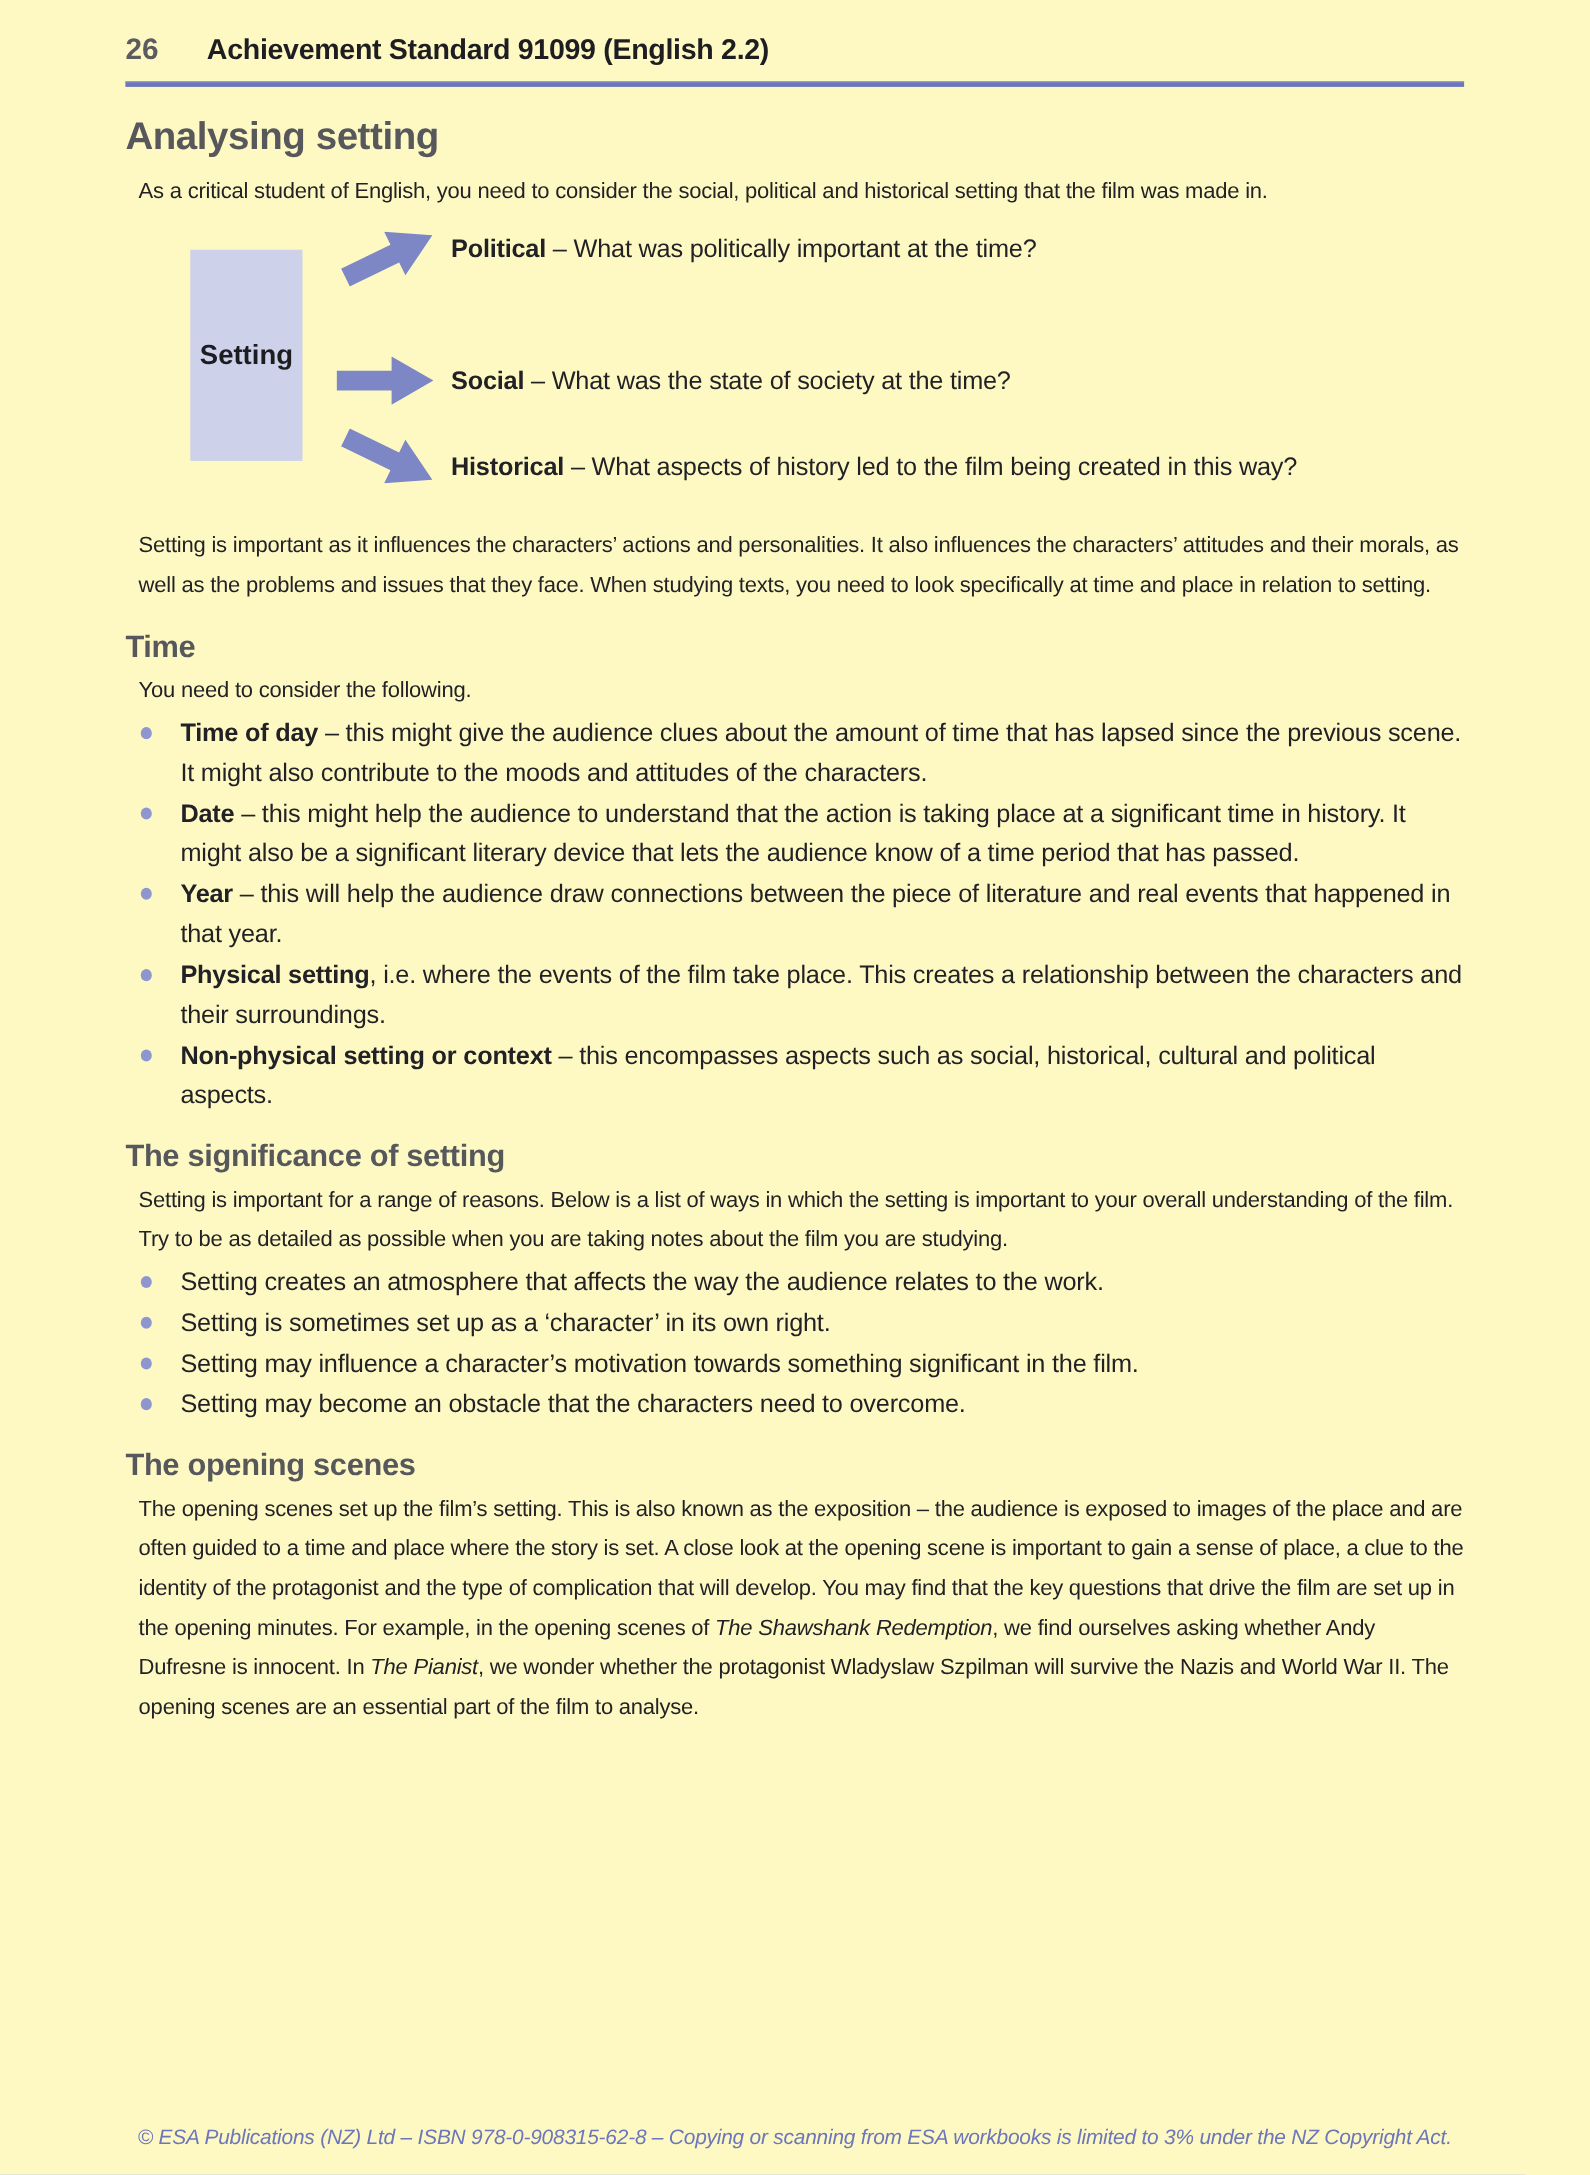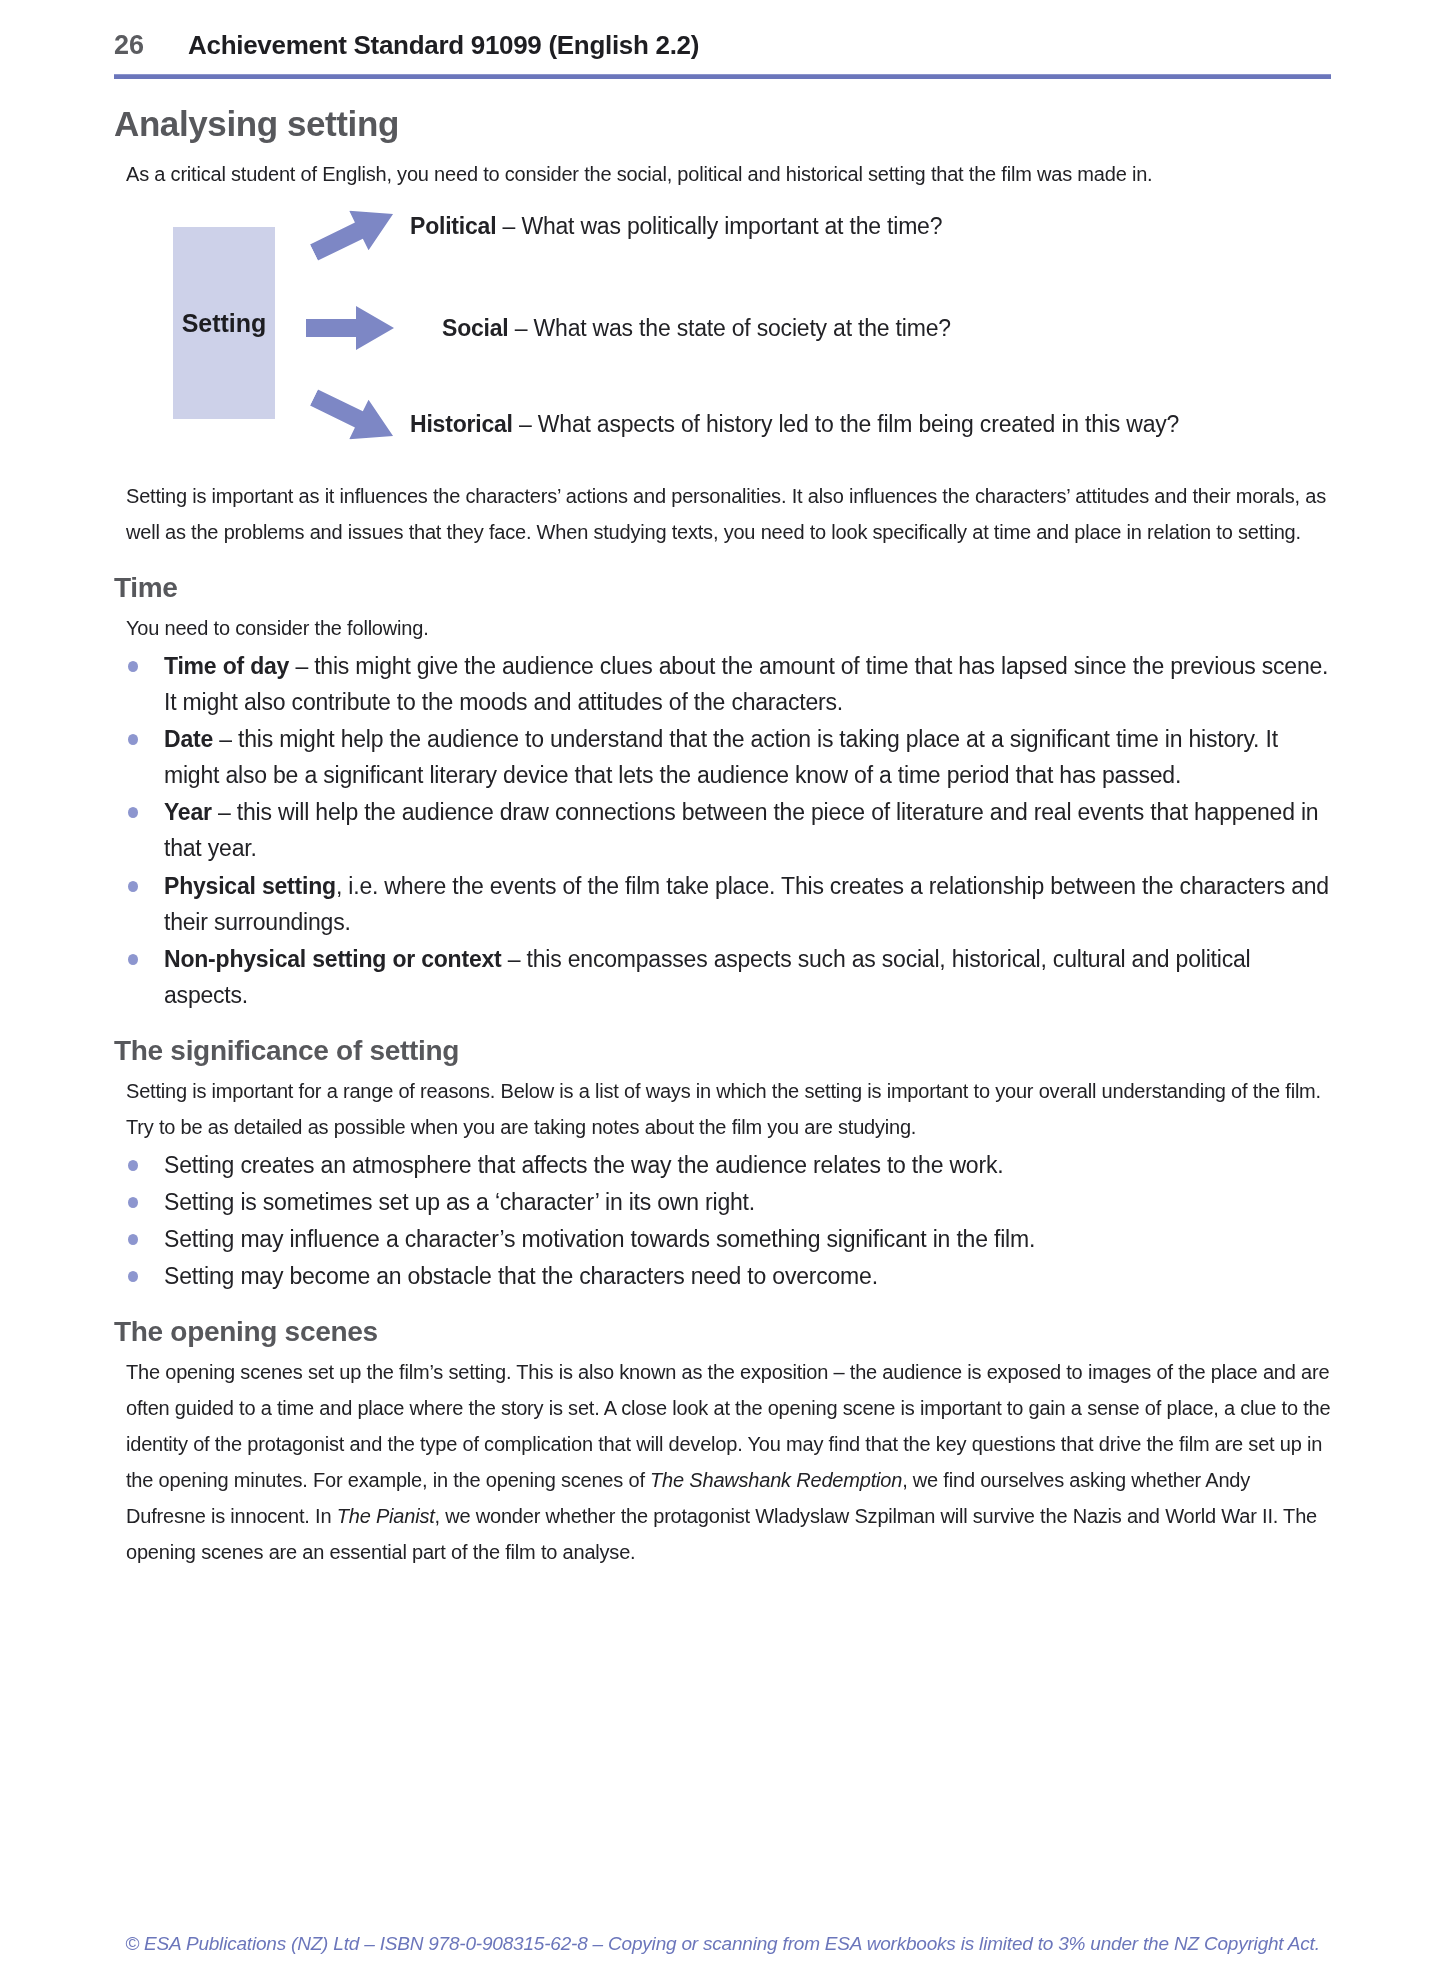--- a/index.html
+++ b/index.html
@@ -1,20 +1,20 @@
 <!DOCTYPE html>
 <html><head>
 <meta charset="utf-8">
 <style>
   html,body { margin:0; padding:0; background:#cfd2e2; }
   .page {
     position:relative;
     width:1445px; height:1977px;
     margin:0 auto;
-    background:#ffffff;
+    background:#fef9c3;
     font-family:"Liberation Sans", sans-serif;
     color:#222226;
     overflow:hidden;
   }
   .content { padding:0 114px; }
 
   
   .header-row { display:flex; align-items:baseline; padding-top:30px; }
   .page-number { font-size:27px; font-weight:bold; color:#5b5c60; }
   .header-title { font-size:26px; font-weight:bold; color:#1e1e22; margin-left:44px; letter-spacing:-0.3px; }
@@ -33,21 +33,21 @@
   .diagram { position:relative; height:282px; margin-top:4px; }
   .setting-box {
     position:absolute; left:59px; top:31px;
     width:102px; height:192px;
     background:#cdd1e9;
     display:flex; align-items:center; justify-content:center;
     font-size:25px; font-weight:bold; color:#1d1d21;
   }
   .branch { position:absolute; left:192px; display:flex; align-items:center; }
   .branch-political  { top:2px; }
-  .branch-social     { top:104px;gap:32px; }
+  .branch-social     { top:122px; }
   .branch-historical { top:200px; }
   .arrow-wrap { width:88px; height:56px; flex:0 0 88px; display:flex; align-items:center; }
   .branch-political  .arrow-wrap { transform:rotate(-26deg) translateY(8px); }
   .branch-historical .arrow-wrap { transform:rotate(26deg) translateY(-8px); }
   .branch-text { margin-left:16px; font-size:23px; line-height:30px; letter-spacing:-0.2px; white-space:nowrap; }
 
   
   ul.bullets { list-style:none; margin:2px 0 0 0; padding:0; }
   ul.bullets li {
     position:relative; padding-left:50px;

